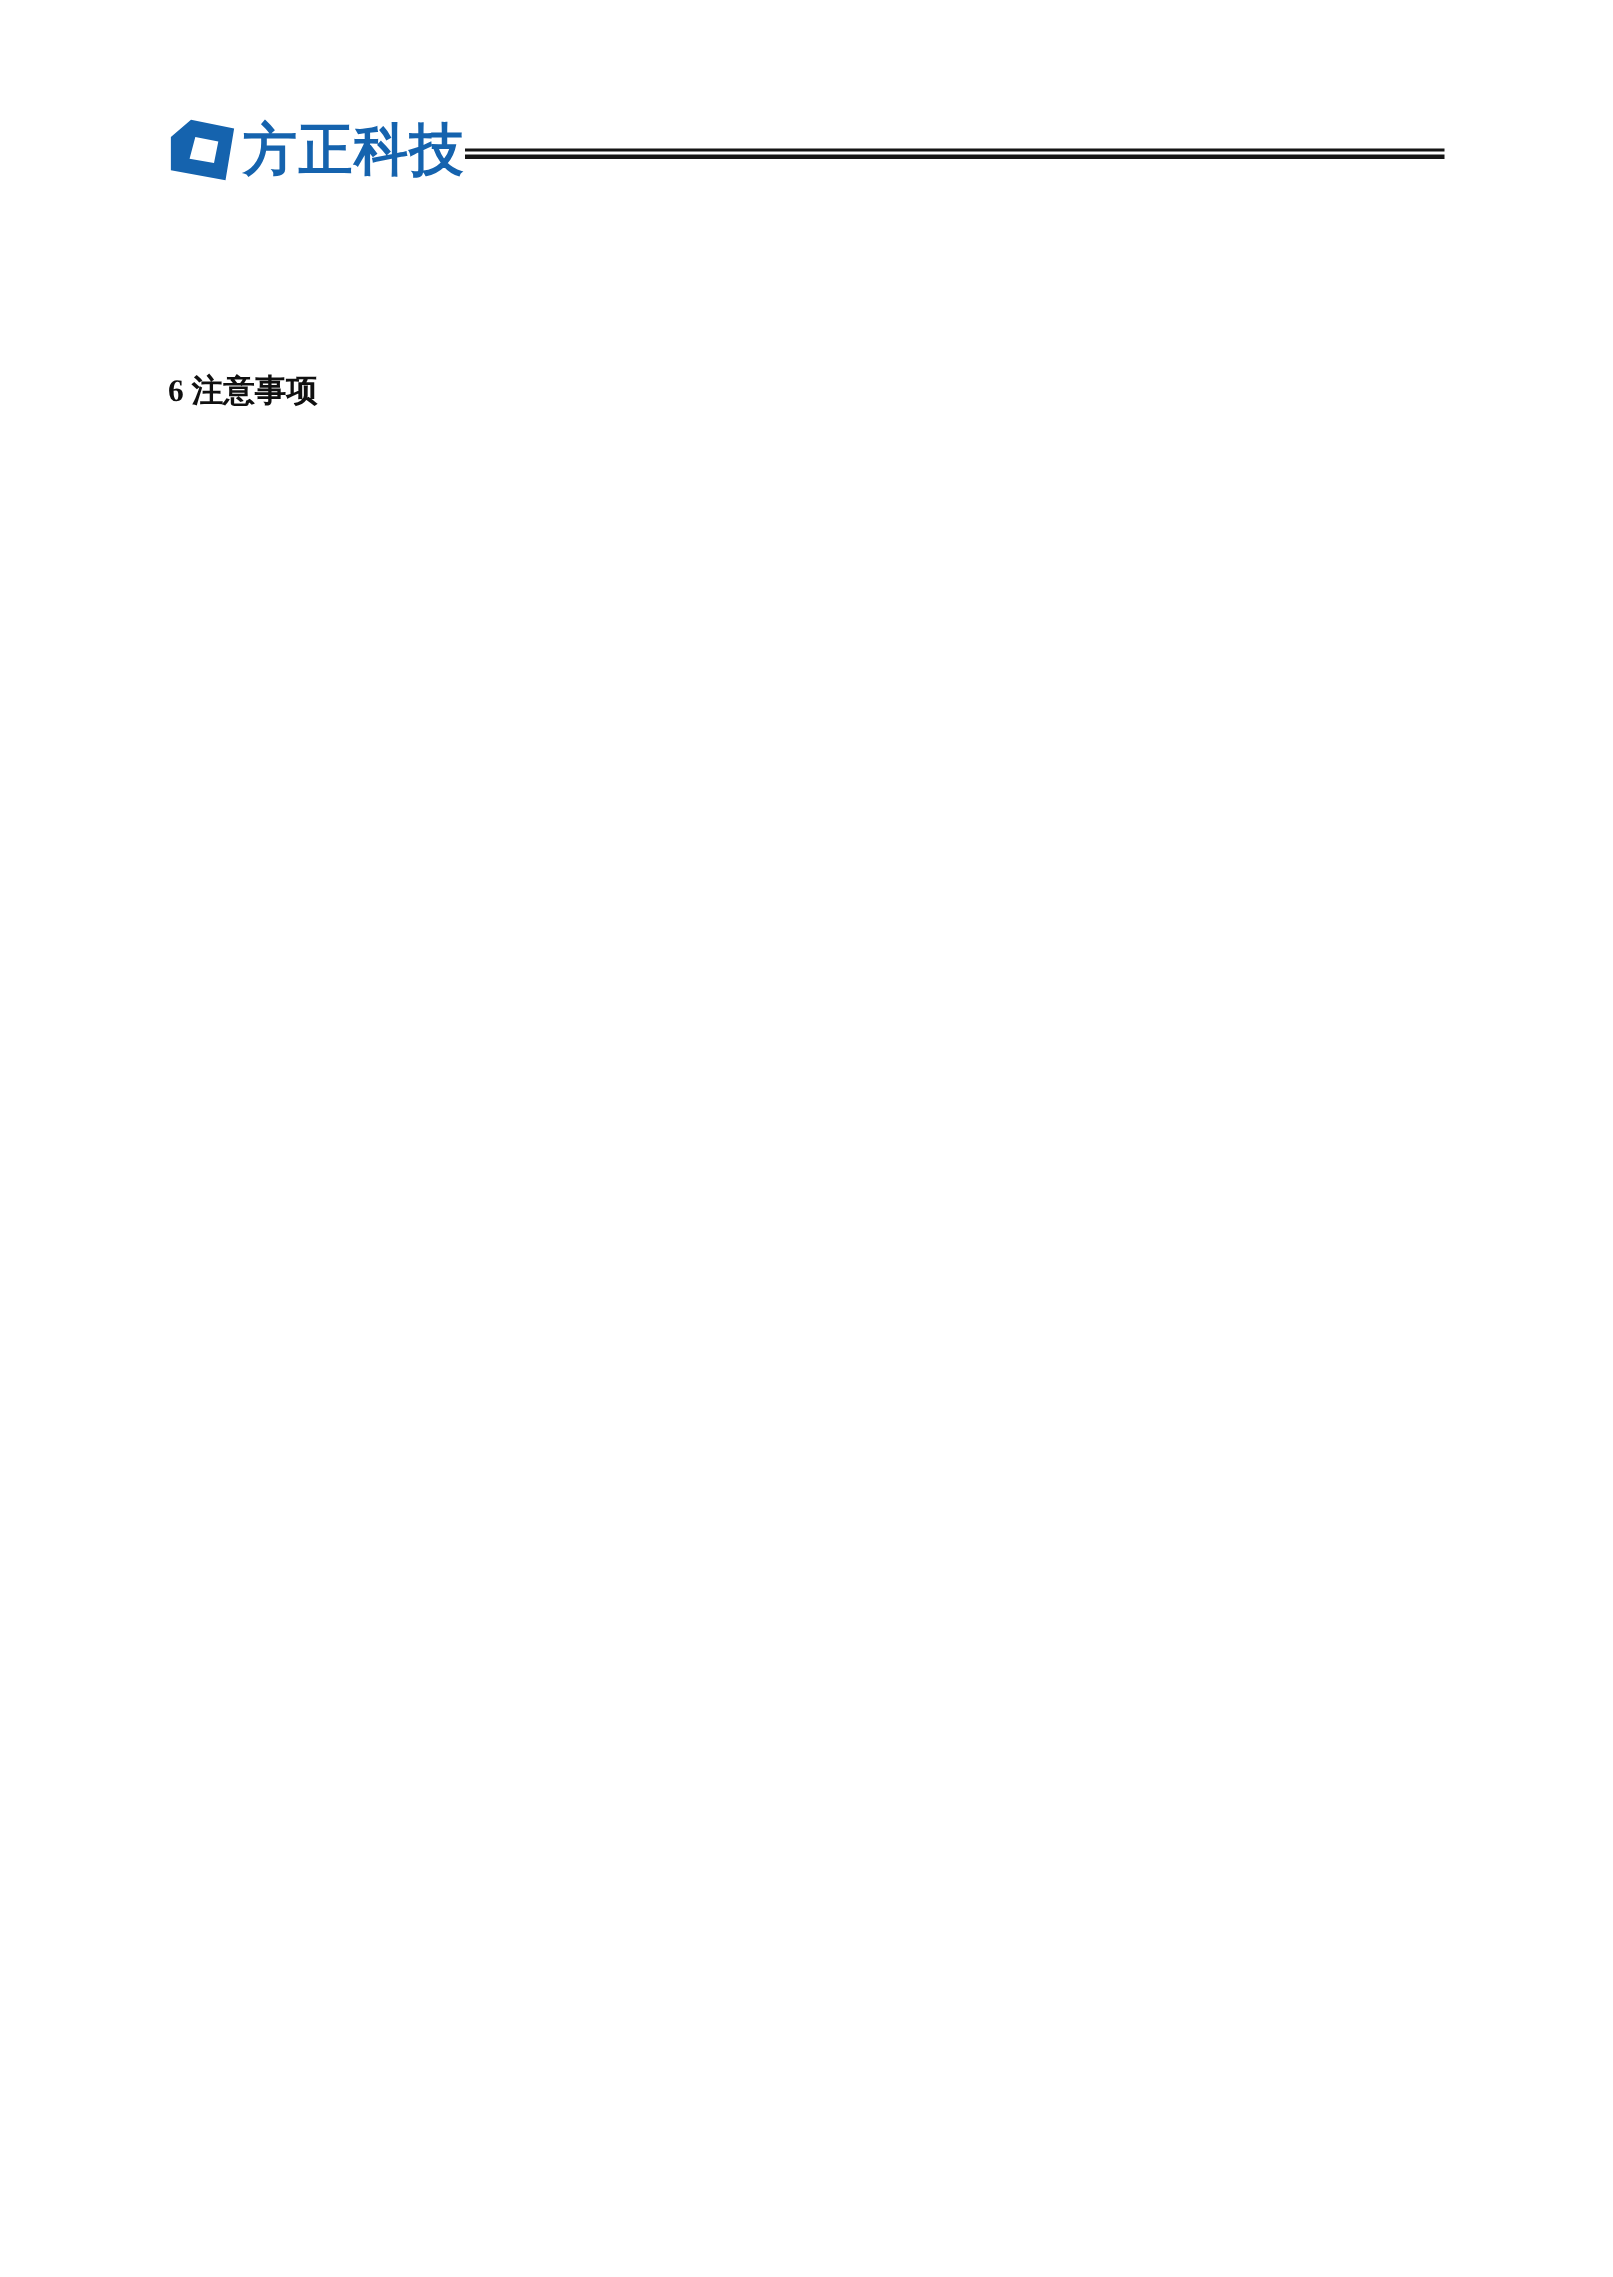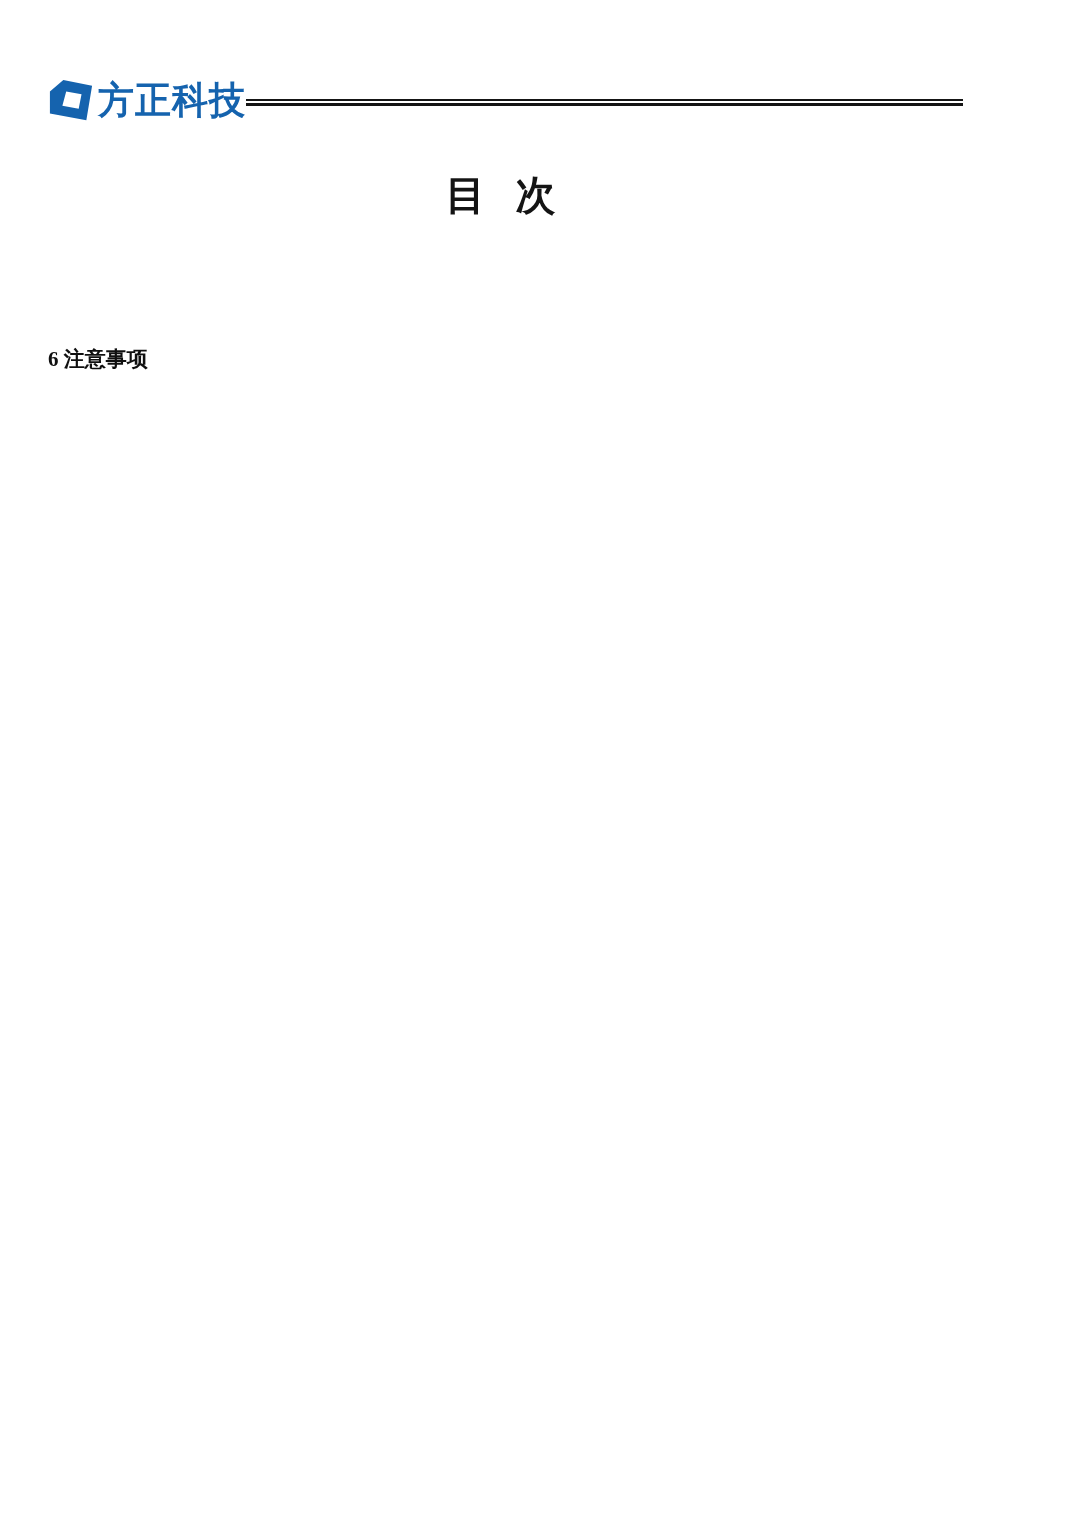--- a/index.html
+++ b/index.html
@@ -5,21 +5,21 @@
   html, body { margin: 0; padding: 0; background: #ffffff; }
   .page {
     position: relative;
     width: 1075px;
     height: 1518px;
     margin: 0 auto;
     background: #ffffff;
     color: #111111;
     font-family: "Liberation Serif", "DejaVu Serif", serif;
     box-sizing: border-box;
-    padding: 76px 112px 0 48px;
+    padding: 76px 112px 0 112px;
     overflow: hidden;
   }
 
   
   .header { display: flex; align-items: center; height: 48px; }
   .logo { display: flex; align-items: center; gap: 4px; flex: 0 0 auto; }
   .logo svg { display: block; }
   .brand-name {
     font-family: "Liberation Sans", "DejaVu Sans", sans-serif;
     font-weight: bold;
@@ -89,21 +89,20 @@
         <svg width="46" height="44" viewBox="0 0 48 44">
           <path fill="#1563ae" fill-rule="evenodd" d="M 16 1 L 46 7 L 40 43 L 2 36 L 2 13 Z
                M 19 13 L 35 16 L 32 31 L 15 28 Z"></path>
         </svg>
       </span>
       <span class="brand-name" style="color:#1563ae">方正科技</span>
     </div>
     <div class="header-rule"></div>
   </header>
 
-  <h1 class="doc-title">目 次</h1>
 
   <main class="toc" id="toc">
   <section class="toc-section">
     <div class="row head">
       <span class="label">6 注意事项</span>
       <span class="leader"></span>
       <span class="page">1</span>
     </div>
 
   </section>

